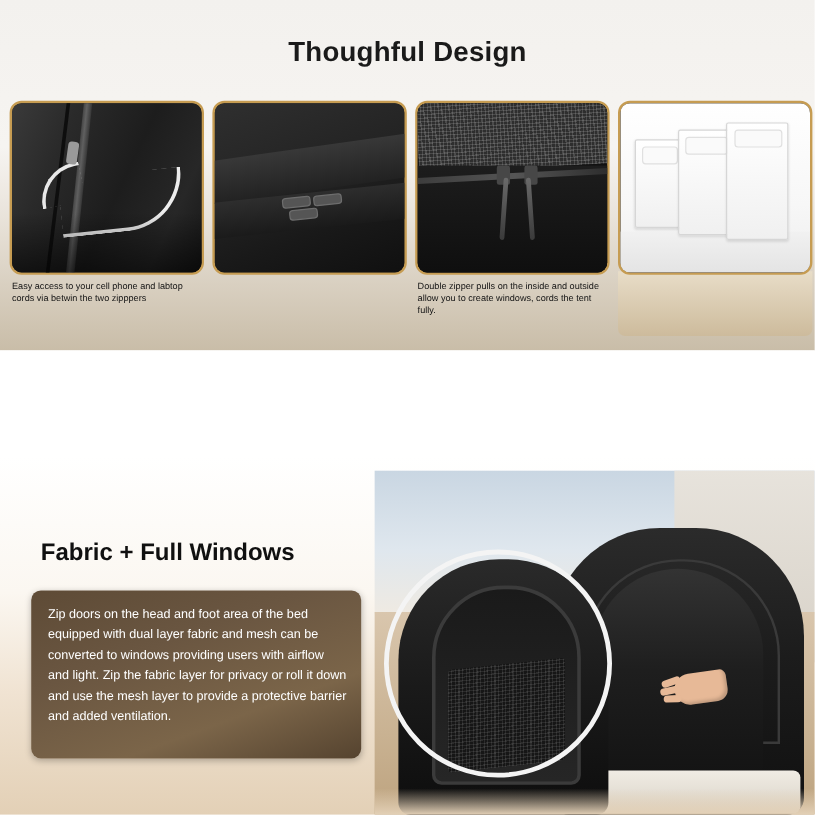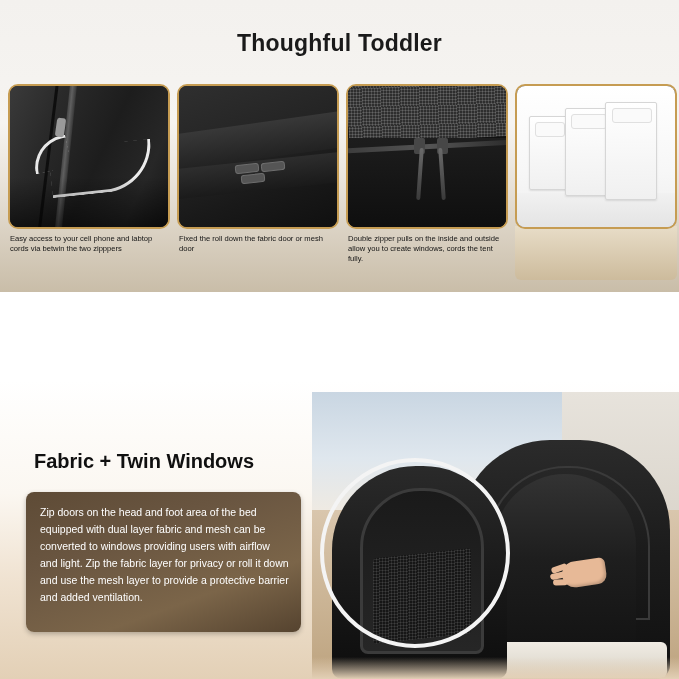--- a/index.html
+++ b/index.html
@@ -468,21 +468,21 @@
     height: 22px;
     background: linear-gradient(180deg, rgba(227,208,182,0), #e3d0b6);
   }
 </style>
 </head>
 <body>
 
 <div class="page">
 
   <div class="top-panel">
-    <div class="top-title">Thoughful Toddler</div>
+    <div class="top-title">Thoughful Design</div>
 
     <div class="cards">
 
       <div class="card">
         <div class="photo">
           <div class="p1-bg"></div>
           <div class="p1-seam2"></div>
           <div class="p1-seam"></div>
           <div class="p1-cable2"></div>
           <div class="p1-cable"></div>
@@ -494,21 +494,20 @@
 
       <div class="card">
         <div class="photo">
           <div class="p2-bg"></div>
           <div class="p2-fold"></div>
           <div class="p2-fold2"></div>
           <div class="p2-strap a"></div>
           <div class="p2-strap b"></div>
           <div class="p2-strap c"></div>
         </div>
-        <div class="caption">Fixed the roll down the fabric door or mesh door</div>
       </div>
 
       <div class="card">
         <div class="photo">
           <div class="p3-bg"></div>
           <div class="p3-mesh"></div>
           <div class="p3-panel"></div>
           <div class="p3-zipline"></div>
           <div class="p3-tab a"></div>
           <div class="p3-tab b"></div>
@@ -534,21 +533,21 @@
             </div>
         </div>
       </div>
 
     </div>
   </div>
 
   <div class="mid-gap"></div>
 
   <div class="bottom-panel">
-    <div class="bottom-title">Fabric + Twin Windows</div>
+    <div class="bottom-title">Fabric + Full Windows</div>
 
     <div class="info-box">
       <div class="info-text">Zip doors on the head and foot area of the bed equipped with dual layer fabric and mesh can be converted to windows providing users with airflow and light.  Zip the fabric layer for privacy or roll it down and use the mesh layer to provide a protective barrier and added ventilation.</div>
     </div>
 
     <div class="tent-photo">
       <div class="sky"></div>
       <div class="wall-right"></div>
       <div class="floor"></div>
 

